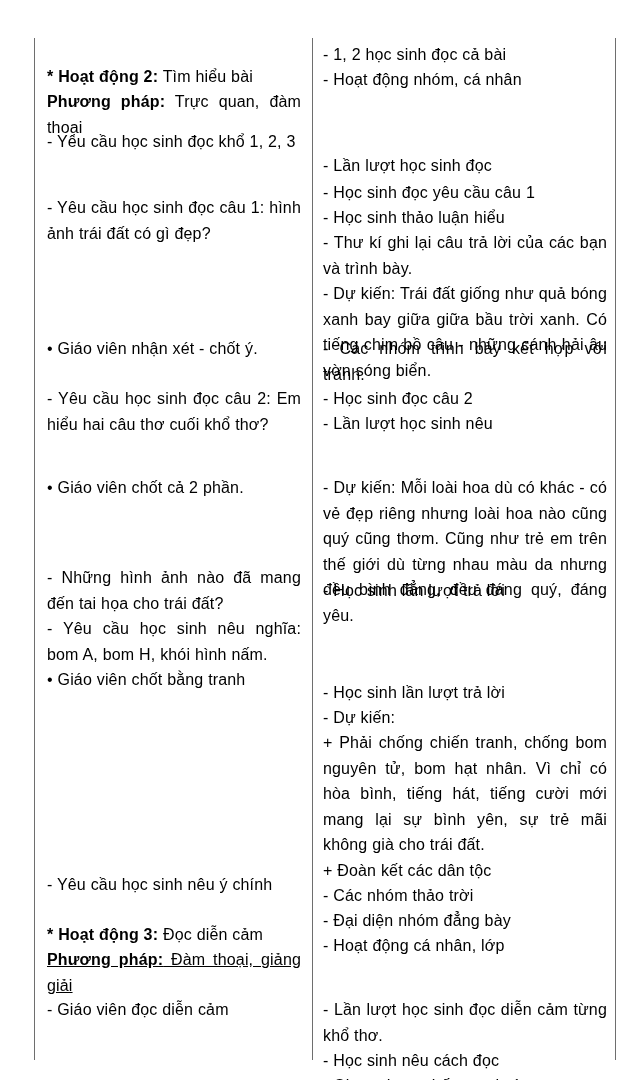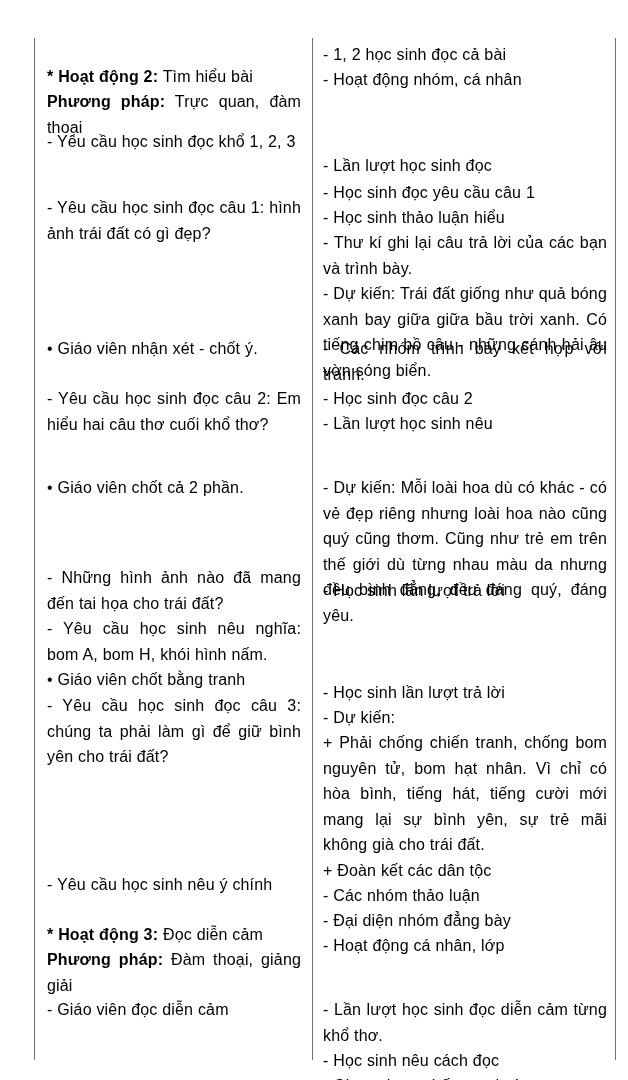--- a/index.html
+++ b/index.html
@@ -96,29 +96,28 @@
       <div class="blk just" style="top:348px;">- Yêu cầu học sinh đọc câu 2: Em hiểu hai câu thơ cuối khổ thơ?</div>
 
       <div class="blk left" style="top:437px;">• Giáo viên chốt cả 2 phần.</div>
 
       <div class="blk just" style="top:527px;">- Những hình ảnh nào đã mang đến tai họa cho trái đất?</div>
 
       <div class="blk just" style="top:578px;">- Yêu cầu học sinh nêu nghĩa: bom A, bom H, khói hình nấm.</div>
 
       <div class="blk left" style="top:629px;">• Giáo viên chốt bằng tranh</div>
 
-      <div class="blk just" style="top:655px;">- Yêu cầu học sinh đọc câu 3: chúng ta phải làm gì để giữ bình yên cho trái đất?</div>
 
       <div class="blk left" style="top:834px;">- Yêu cầu học sinh nêu ý chính</div>
 
       <div class="blk just" style="top:884px;">
         <span class="bold">* Hoạt động 3:</span><span> Đọc diễn cảm</span>
       </div>
 
-      <div class="blk just" style="top:909px;">
+      <div class="blk just" style="top:909px;text-decoration:underline;">
         <span class="bold">Phương pháp:</span><span> Đàm thoại, giảng giải</span>
       </div>
 
       <div class="blk left" style="top:959px;">- Giáo viên đọc diễn cảm</div>
 
     </div>
 
     <div class="col col-right">
 
       <div class="blk left" style="top:4px;">- 1, 2 học sinh đọc cả bài</div>
@@ -147,21 +146,21 @@
 
       <div class="blk left" style="top:642px;">- Học sinh lần lượt trả lời</div>
 
       <div class="blk left" style="top:667px;">- Dự kiến:</div>
 
       <div class="blk just" style="top:692px;">+ Phải chống chiến tranh, chống bom nguyên tử, bom hạt nhân. Vì chỉ có hòa bình, tiếng hát, tiếng cười mới mang lại sự bình yên, sự trẻ mãi không già cho trái đất.</div>
 
 
       <div class="blk left" style="top:820px;">+ Đoàn kết các dân tộc</div>
 
-      <div class="blk left" style="top:845px;">- Các nhóm thảo luận</div>
+      <div class="blk left" style="top:845px;">- Các nhóm thảo trời</div>
 
       <div class="blk left" style="top:870px;">- Đại diện nhóm đẳng bày</div>
 
       <div class="blk left" style="top:895px;">- Hoạt động cá nhân, lớp</div>
 
       <div class="blk just" style="top:959px;">- Lần lượt học sinh đọc diễn cảm từng khổ thơ.</div>
 
       <div class="blk left" style="top:1010px;">- Học sinh nêu cách đọc</div>
 
       <div class="blk left" style="top:1035px;">- Giọng đọc - nhấn mạnh từ</div>

